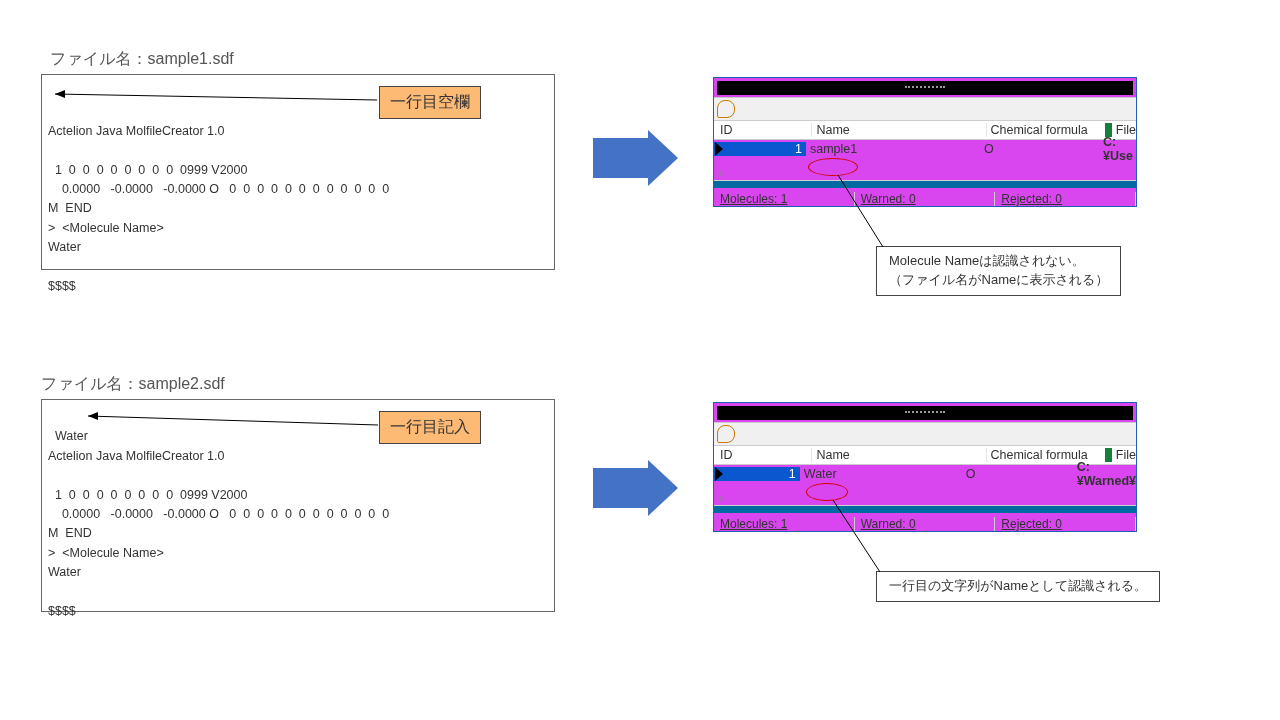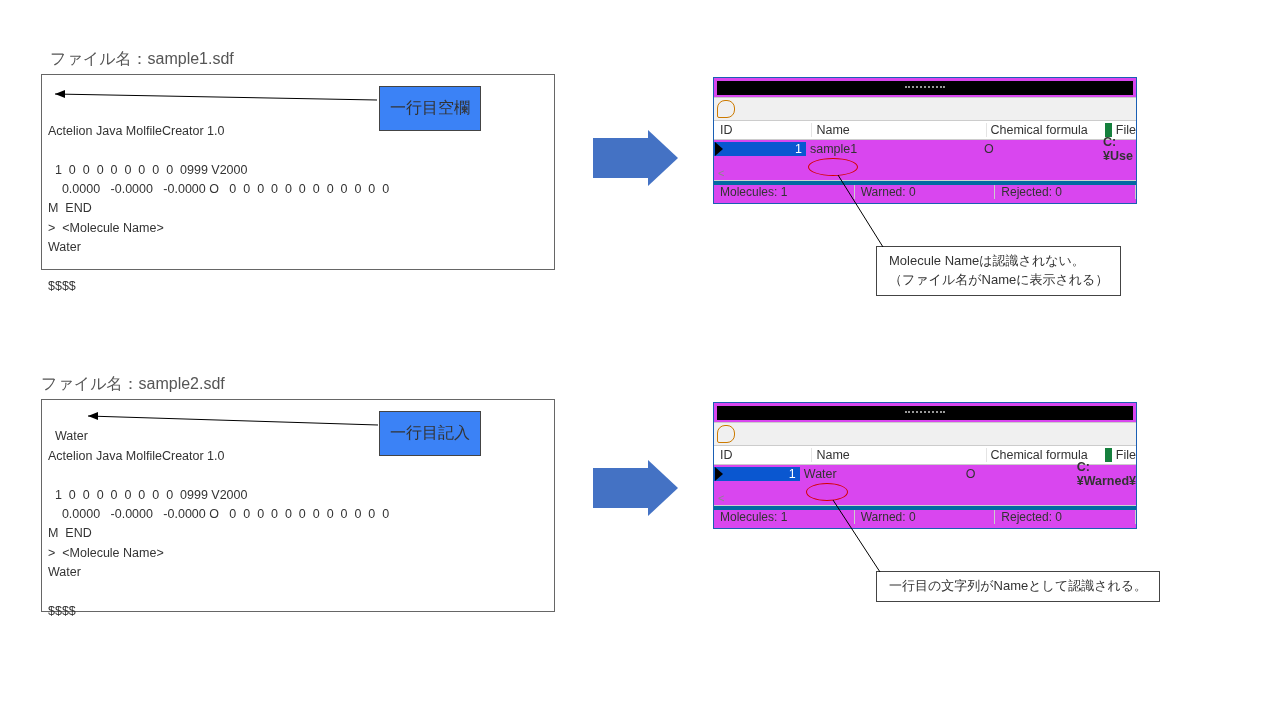--- a/index.html
+++ b/index.html
@@ -23,22 +23,22 @@
     border: 1px solid #666;
     padding: 8px 6px;
     white-space: pre;
     font-size: 12.5px;
     line-height: 1.55;
     background: #fff;
   }
   .annot-box {
     position: absolute;
     border: 1px solid #444;
-    background: #3b82f6;
-    padding: 11px 10px;
+    background: #fdba74;
+    padding: 5px 10px;
     font-size: 16px;
   }
   .annot-chip {
     position: absolute;
     border: 1px solid #444;
     background: #fff;
     padding: 5px 12px;
     font-size: 13px;
     line-height: 1.45;
   }
@@ -143,22 +143,23 @@
   .ss .gap::before{
     content:"<";
     position:absolute;
     left:4px; bottom:1px;
     color:#888;
     font-size:11px;
   }
   .ss .status {
     display: flex;
     height: 18px;
-    align-items: flex-start;
-    border-top: 4px solid #0369a1;
+    align-items: flex-end;
+    border-top: 7px solid #0369a1;
+    text-decoration: underline;
   }
   .ss .status > div {
     flex: 1;
     padding-left: 6px;
     border-right: 1px solid #ccc;
     font-size: 12px;
   }
   .red-circle {
     position: absolute;
     border: 1.5px solid #d40000;

